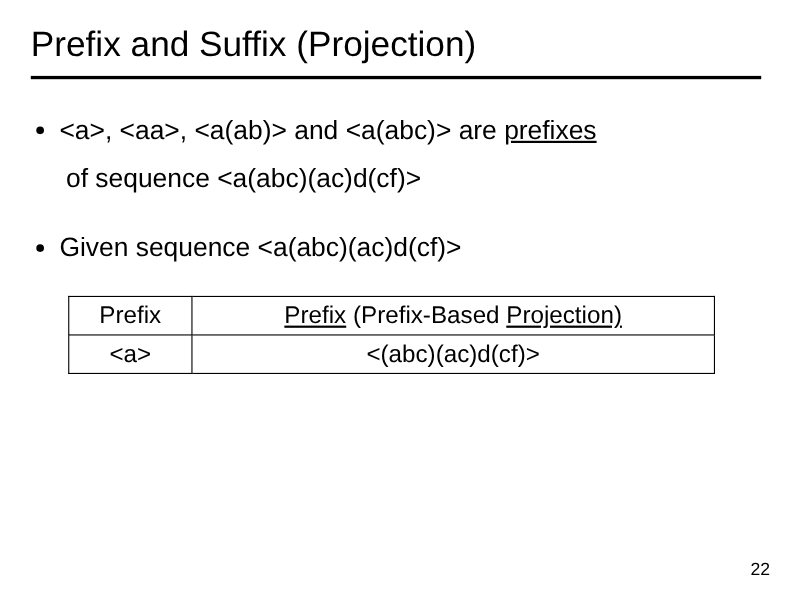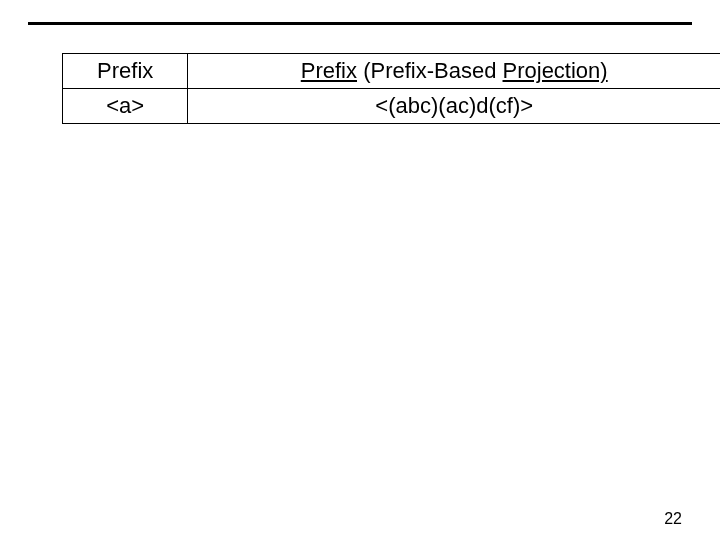--- a/index.html
+++ b/index.html
@@ -42,48 +42,56 @@
     text-decoration: underline;
   }
   .indent {
     display: block;
     padding-left: 6px;
     margin-top: 6px;
   }
   table.proj {
     border-collapse: collapse;
     margin: 8px 14px 0 34px;
-    width: 659px;
+    width: 588px;
   }
   table.proj th, table.proj td {
     border: 1px solid #000000;
     padding: 4px 10px;
     font-size: 22px;
     font-weight: 400;
     text-align: center;
     vertical-align: middle;
   }
   table.proj th {
     font-weight: 400;
   }
   .pagenum {
     position: absolute;
-    right: 38px;
+    right: 20px;
     bottom: 12px;
     font-size: 16px;
     color: #000000;
   }
 </style>
 </head>
 <body>
 
 <div class="slide">
 
+  <h1 class="title">Prefix and Suffix (Projection)</h1>
   <hr class="title-rule">
 
+  <ul class="body">
+    <li>
+      <span>&lt;a&gt;, &lt;aa&gt;, &lt;a(ab)&gt; and &lt;a(abc)&gt; are </span><span class="underline">prefixes</span>
+      <span class="indent">of sequence &lt;a(abc)(ac)d(cf)&gt;</span>
+    </li>
+    <li>Given sequence &lt;a(abc)(ac)d(cf)&gt;</li>
+  </ul>
 
   <table class="proj">
     <thead>
       <tr>
         <th>Prefix</th>
         <th>
           <span class="underline">Prefix</span><span> (Prefix-Based </span><span class="underline">Projection)</span>
         </th>
       </tr>
     </thead>

